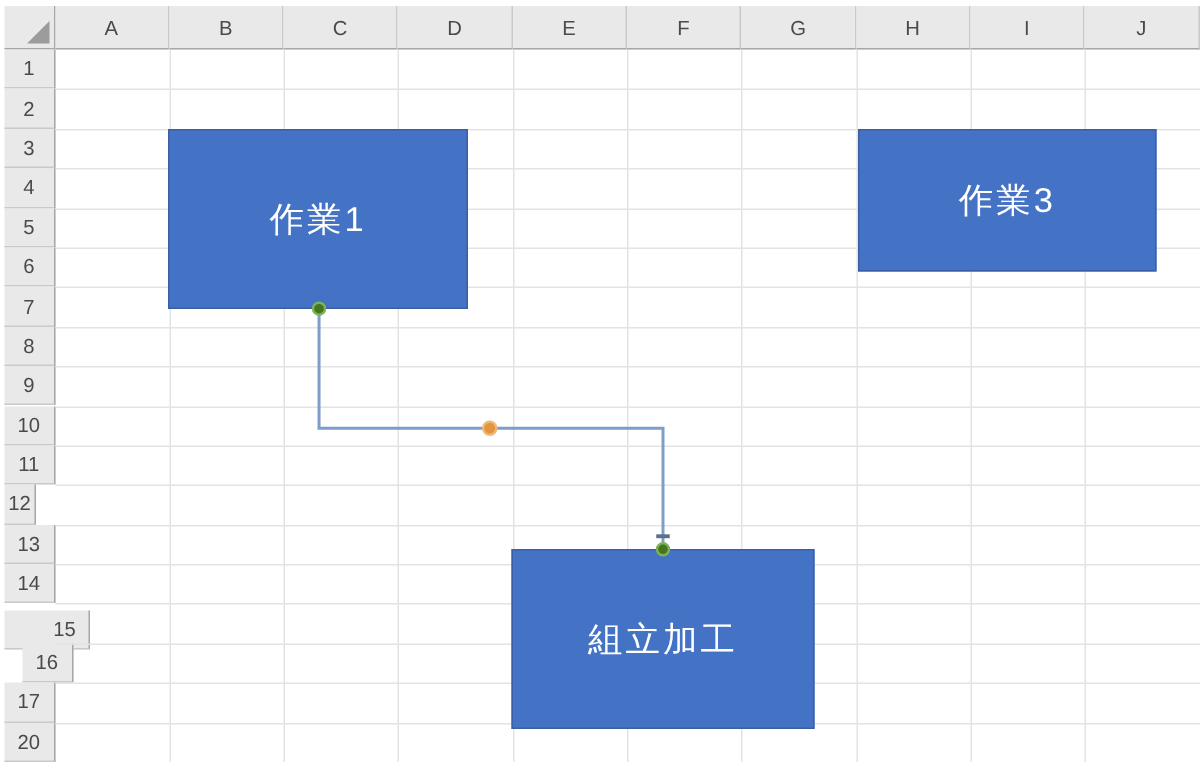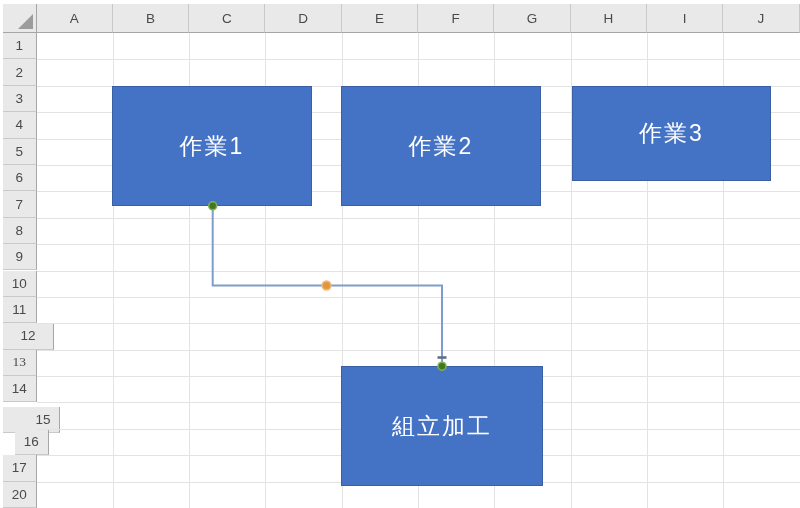--- a/index.html
+++ b/index.html
@@ -46,22 +46,22 @@
       <div class="hdr-cell row-hdr" style="left: 3px; top: 59.39px; width: 33.5px; height: 26.39px;">2</div>
       <div class="hdr-cell row-hdr" style="left: 3px; top: 85.78px; width: 33.5px; height: 26.39px;">3</div>
       <div class="hdr-cell row-hdr" style="left: 3px; top: 112.17px; width: 33.5px; height: 26.39px;">4</div>
       <div class="hdr-cell row-hdr" style="left: 3px; top: 138.56px; width: 33.5px; height: 26.39px;">5</div>
       <div class="hdr-cell row-hdr" style="left: 3px; top: 164.95px; width: 33.5px; height: 26.39px;">6</div>
       <div class="hdr-cell row-hdr" style="left: 3px; top: 191.34px; width: 33.5px; height: 26.39px;">7</div>
       <div class="hdr-cell row-hdr" style="left: 3px; top: 217.73px; width: 33.5px; height: 26.39px;">8</div>
       <div class="hdr-cell row-hdr" style="left: 3px; top: 244.12px; width: 33.5px; height: 26.39px;">9</div>
       <div class="hdr-cell row-hdr" style="left: 3px; top: 270.51px; width: 33.5px; height: 26.39px;">10</div>
       <div class="hdr-cell row-hdr" style="left: 3px; top: 296.9px; width: 33.5px; height: 26.39px;">11</div>
-      <div class="hdr-cell row-hdr" style="left: 3px; top: 323.29px; width: 51px; height: 26.39px;">12</div>
-      <div class="hdr-cell row-hdr" style="left: 3px; top: 349.68px; width: 33.5px; height: 26.39px; font-family: Liberation Serif, serif;">13</div>
+      <div class="hdr-cell row-hdr" style="left: 3px; top: 323.29px; width: 21px; height: 26.39px;">12</div>
+      <div class="hdr-cell row-hdr" style="left: 3px; top: 349.68px; width: 33.5px; height: 26.39px;">13</div>
       <div class="hdr-cell row-hdr" style="left: 3px; top: 376.07px; width: 33.5px; height: 26.39px;">14</div>
       <div class="hdr-cell row-hdr" style="left: 3px; top: 407px; width: 57px; height: 26.39px; padding-left: 24px;">15</div>
       <div class="hdr-cell row-hdr" style="left: 15px; top: 428.85px; width: 33.5px; height: 26.39px;">16</div>
       <div class="hdr-cell row-hdr" style="left: 3px; top: 455.24px; width: 33.5px; height: 26.39px;">17</div>
       <div class="hdr-cell row-hdr" style="left: 3px; top: 481.63px; width: 33.5px; height: 26.39px;">20</div>
     </div>
   <div id="gridlines">
       <div class="gl-v" style="left: 112.81px; top: 33px; height: 475px;"></div>
       <div class="gl-v" style="left: 189.12px; top: 33px; height: 475px;"></div>
       <div class="gl-v" style="left: 265.43px; top: 33px; height: 475px;"></div>
@@ -87,23 +87,20 @@
       <div class="gl-h" style="top: 376.07px; left: 36.5px; width: 763.5px;"></div>
       <div class="gl-h" style="top: 402.46px; left: 36.5px; width: 763.5px;"></div>
       <div class="gl-h" style="top: 428.85px; left: 36.5px; width: 763.5px;"></div>
       <div class="gl-h" style="top: 455.24px; left: 36.5px; width: 763.5px;"></div>
       <div class="gl-h" style="top: 481.63px; left: 36.5px; width: 763.5px;"></div>
     </div>
 
   <div class="shape" id="shape-task-1">
     <span>作業1</span>
   </div>
-  <div class="shape" id="shape-task-2">
-    <span>作業2</span>
-  </div>
   <div class="shape" id="shape-task-3">
     <span>作業3</span>
   </div>
   <div class="shape" id="shape-assembly">
     <span>組立加工</span>
   </div>
 
   <svg id="connector-svg" width="800" height="508">
     <path d="M 212.7 206 L 212.7 285.5 L 442 285.5 L 442 366" fill="none" stroke="#7E9DC8" stroke-width="2"></path>
     <line x1="437.5" y1="357.5" x2="446.5" y2="357.5" stroke="#5f6f8a" stroke-width="2.6"></line>

